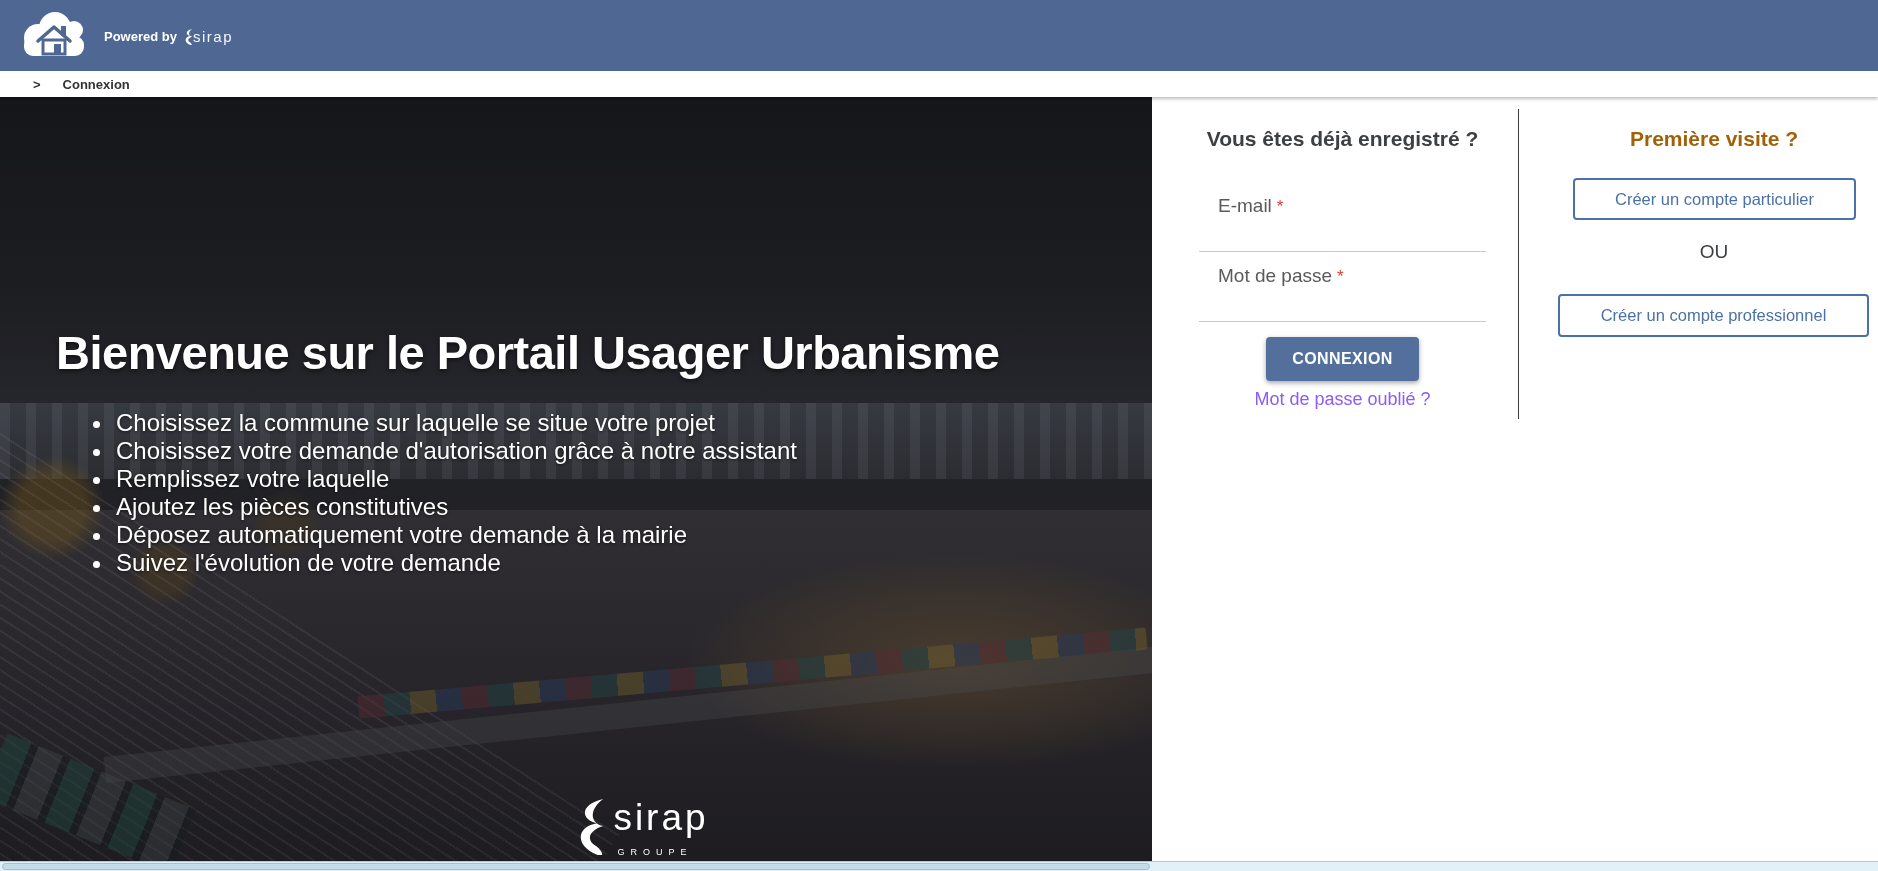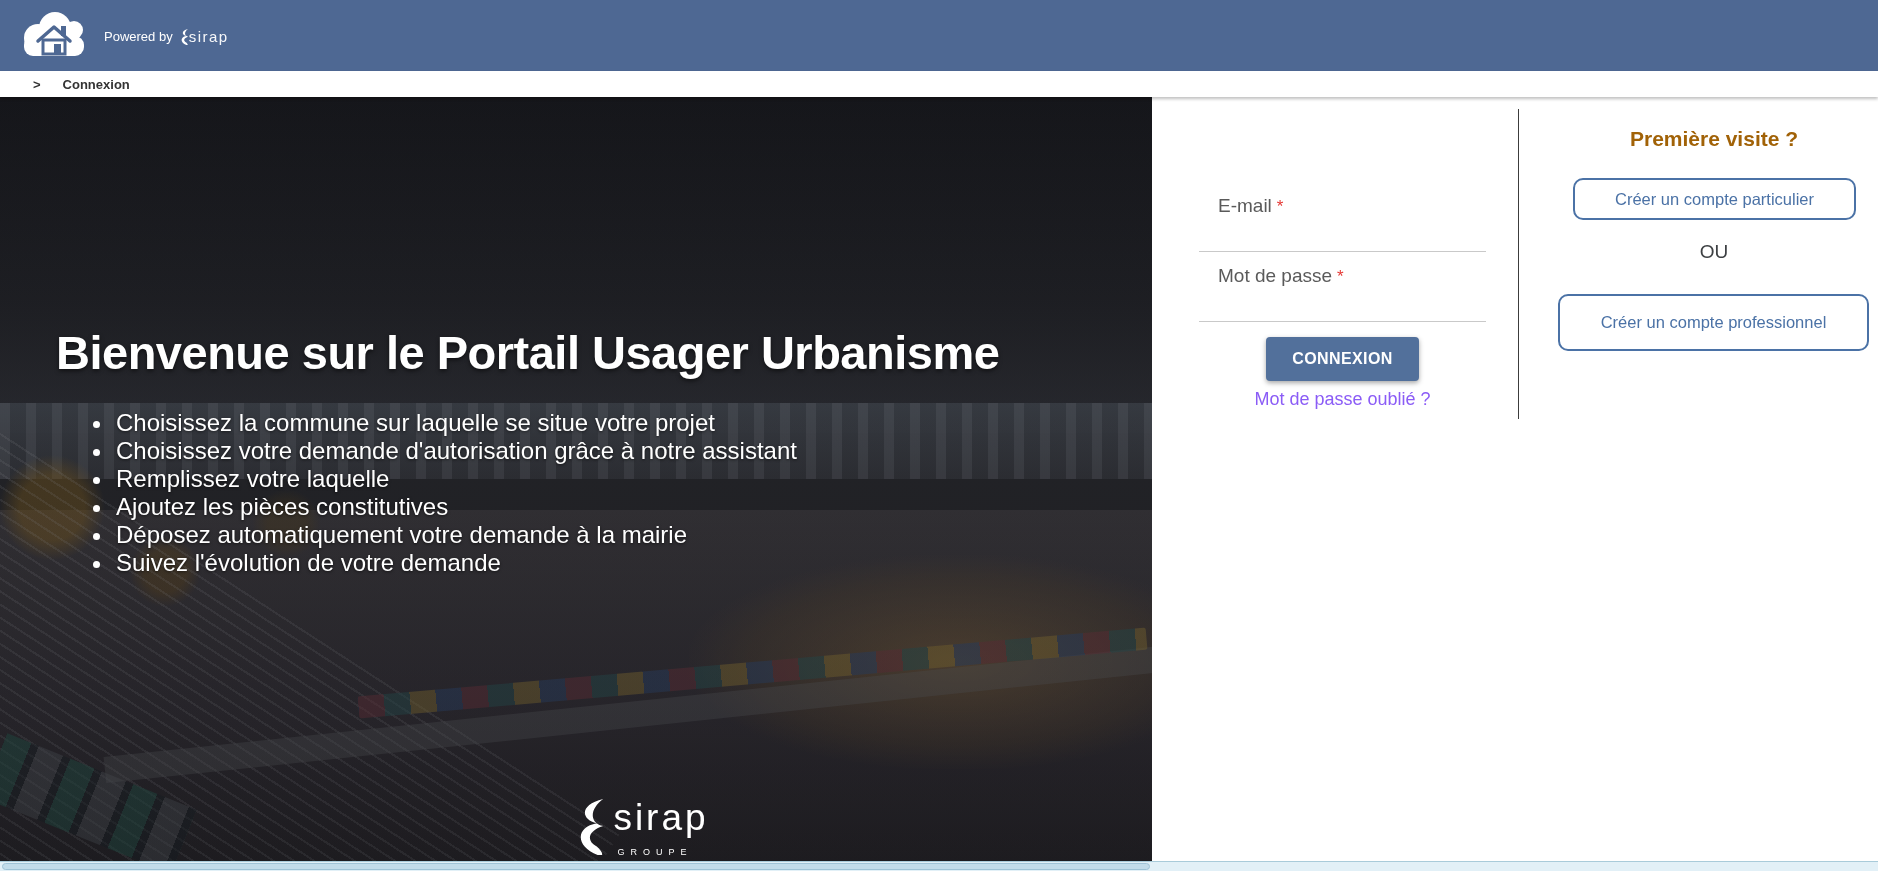--- a/index.html
+++ b/index.html
@@ -7,21 +7,21 @@
               font-family:"Liberation Sans", sans-serif; }
   .app { position:relative; width:1878px; height:871px; background:#fff; overflow:hidden; }
 
   
   .topbar { position:absolute; top:0; left:0; width:100%; height:71px;
             background:#4e6893; display:flex; align-items:center; padding-left:18px; }
   .logo-badge { width:72px; height:56px; display:flex; align-items:center; justify-content:center; }
   .titles { margin-left:14px; display:flex; flex-direction:column; justify-content:center; }
   .app-title { color:#fff; font-size:27px; font-weight:bold; letter-spacing:0.2px; line-height:30px; }
   .powered { display:flex; align-items:center; margin-top:2px; color:#fff; }
-  .powered-label { font-size:13px; font-weight:normal;text-align:center; }
+  .powered-label { font-size:13px; font-weight:bold;text-align:center; }
   .sirap-mini { display:flex; align-items:center; margin-left:5px; }
   .sirap-word-mini { font-size:15px; letter-spacing:1.5px; color:#fff; opacity:0.95; }
 
   
   .breadcrumb { position:absolute; top:71px; left:0; width:100%; height:26px; background:#fff;
                 display:flex; align-items:center; padding-left:33px;
                 box-shadow:0 2px 3px rgba(0,0,0,0.25); z-index:5; }
   .bc-sep { font-size:13px; font-weight:bold; color:#333; }
   .bc-item { font-size:13px; font-weight:bold; color:#333; margin-left:22px; cursor:pointer; }
 
@@ -82,25 +82,25 @@
   .connexion-btn { position:absolute; left:114px; top:240px; width:153px; height:44px;
                    background:#52709b; color:#fff; border:none; border-radius:4px;
                    font-family:"Liberation Sans", sans-serif; font-size:16px; font-weight:bold;
                    letter-spacing:0.4px; box-shadow:0 2px 5px rgba(0,0,0,0.35); cursor:pointer; }
   .forgot-link { position:absolute; left:47px; top:292px; width:287px; text-align:center;
                  color:#8b5cf6; font-size:18px; text-decoration:none; cursor:pointer; }
   .vdivider { position:absolute; left:366px; top:12px; width:1px; height:310px; background:#3c3c3c; }
 
   .signup-heading { position:absolute; left:420px; top:30px; width:284px; text-align:center;
                     font-size:21px; font-weight:bold; color:#a16207; }
-  .outline-btn { position:absolute; background:#fff; border:2px solid #4b72a6; border-radius:10px;
+  .outline-btn { position:absolute; background:#fff; border:2px solid #4b72a6; border-radius:4px;
                  color:#4b72a6; font-family:"Liberation Sans", sans-serif; font-size:16.5px;
                  cursor:pointer; }
   .outline-btn.individual { left:421px; top:81px; width:283px; height:42px; }
-  .outline-btn.professional { left:406px; top:197px; width:311px; height:57px; }
+  .outline-btn.professional { left:406px; top:197px; width:311px; height:43px; }
   .or-sep { position:absolute; left:520px; top:144px; width:84px; text-align:center;
             font-size:19px; color:#3d4043; }
 
   
   .hscrollbar { position:absolute; bottom:0; left:0; width:100%; height:10px;
                 background:#e2f0f7; border-top:1px solid #a9cbda; }
   .hthumb { position:absolute; top:1px; left:2px; width:1148px; height:7px;
             background:#c2dcea; border:1px solid #9fc3d6; border-radius:4px; cursor:pointer; }
 </style>
 </head>
@@ -169,20 +169,21 @@
         </svg>
         <span class="word-block">
           <span class="sirap-word">sirap</span>
           <span class="sirap-sub">GROUPE</span>
         </span>
       </div>
     </section>
 
     <section class="panel">
 
+      <h2 class="login-heading">Vous êtes déjà enregistré ?</h2>
 
       <label class="field-label email">
         <span>E-mail</span><span class="req">*</span>
       </label>
       <input class="line-input email" type="text" value="" style="">
 
       <label class="field-label password">
         <span>Mot de passe</span><span class="req">*</span>
       </label>
       <input class="line-input password" type="password" value="" style="">

